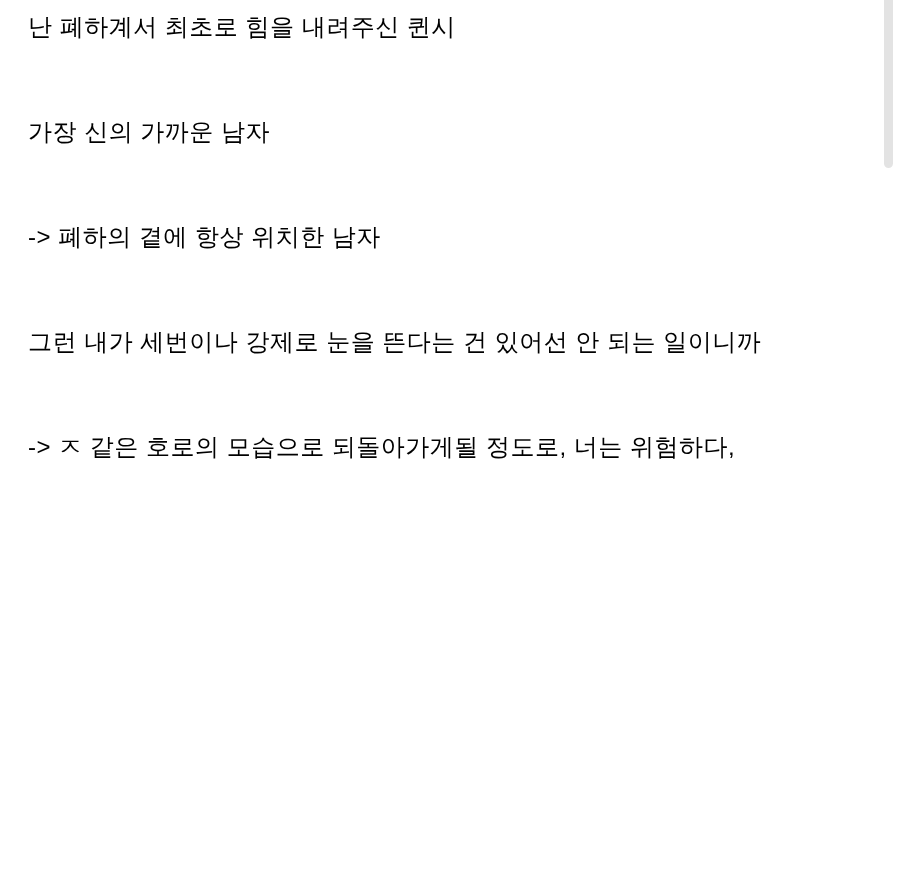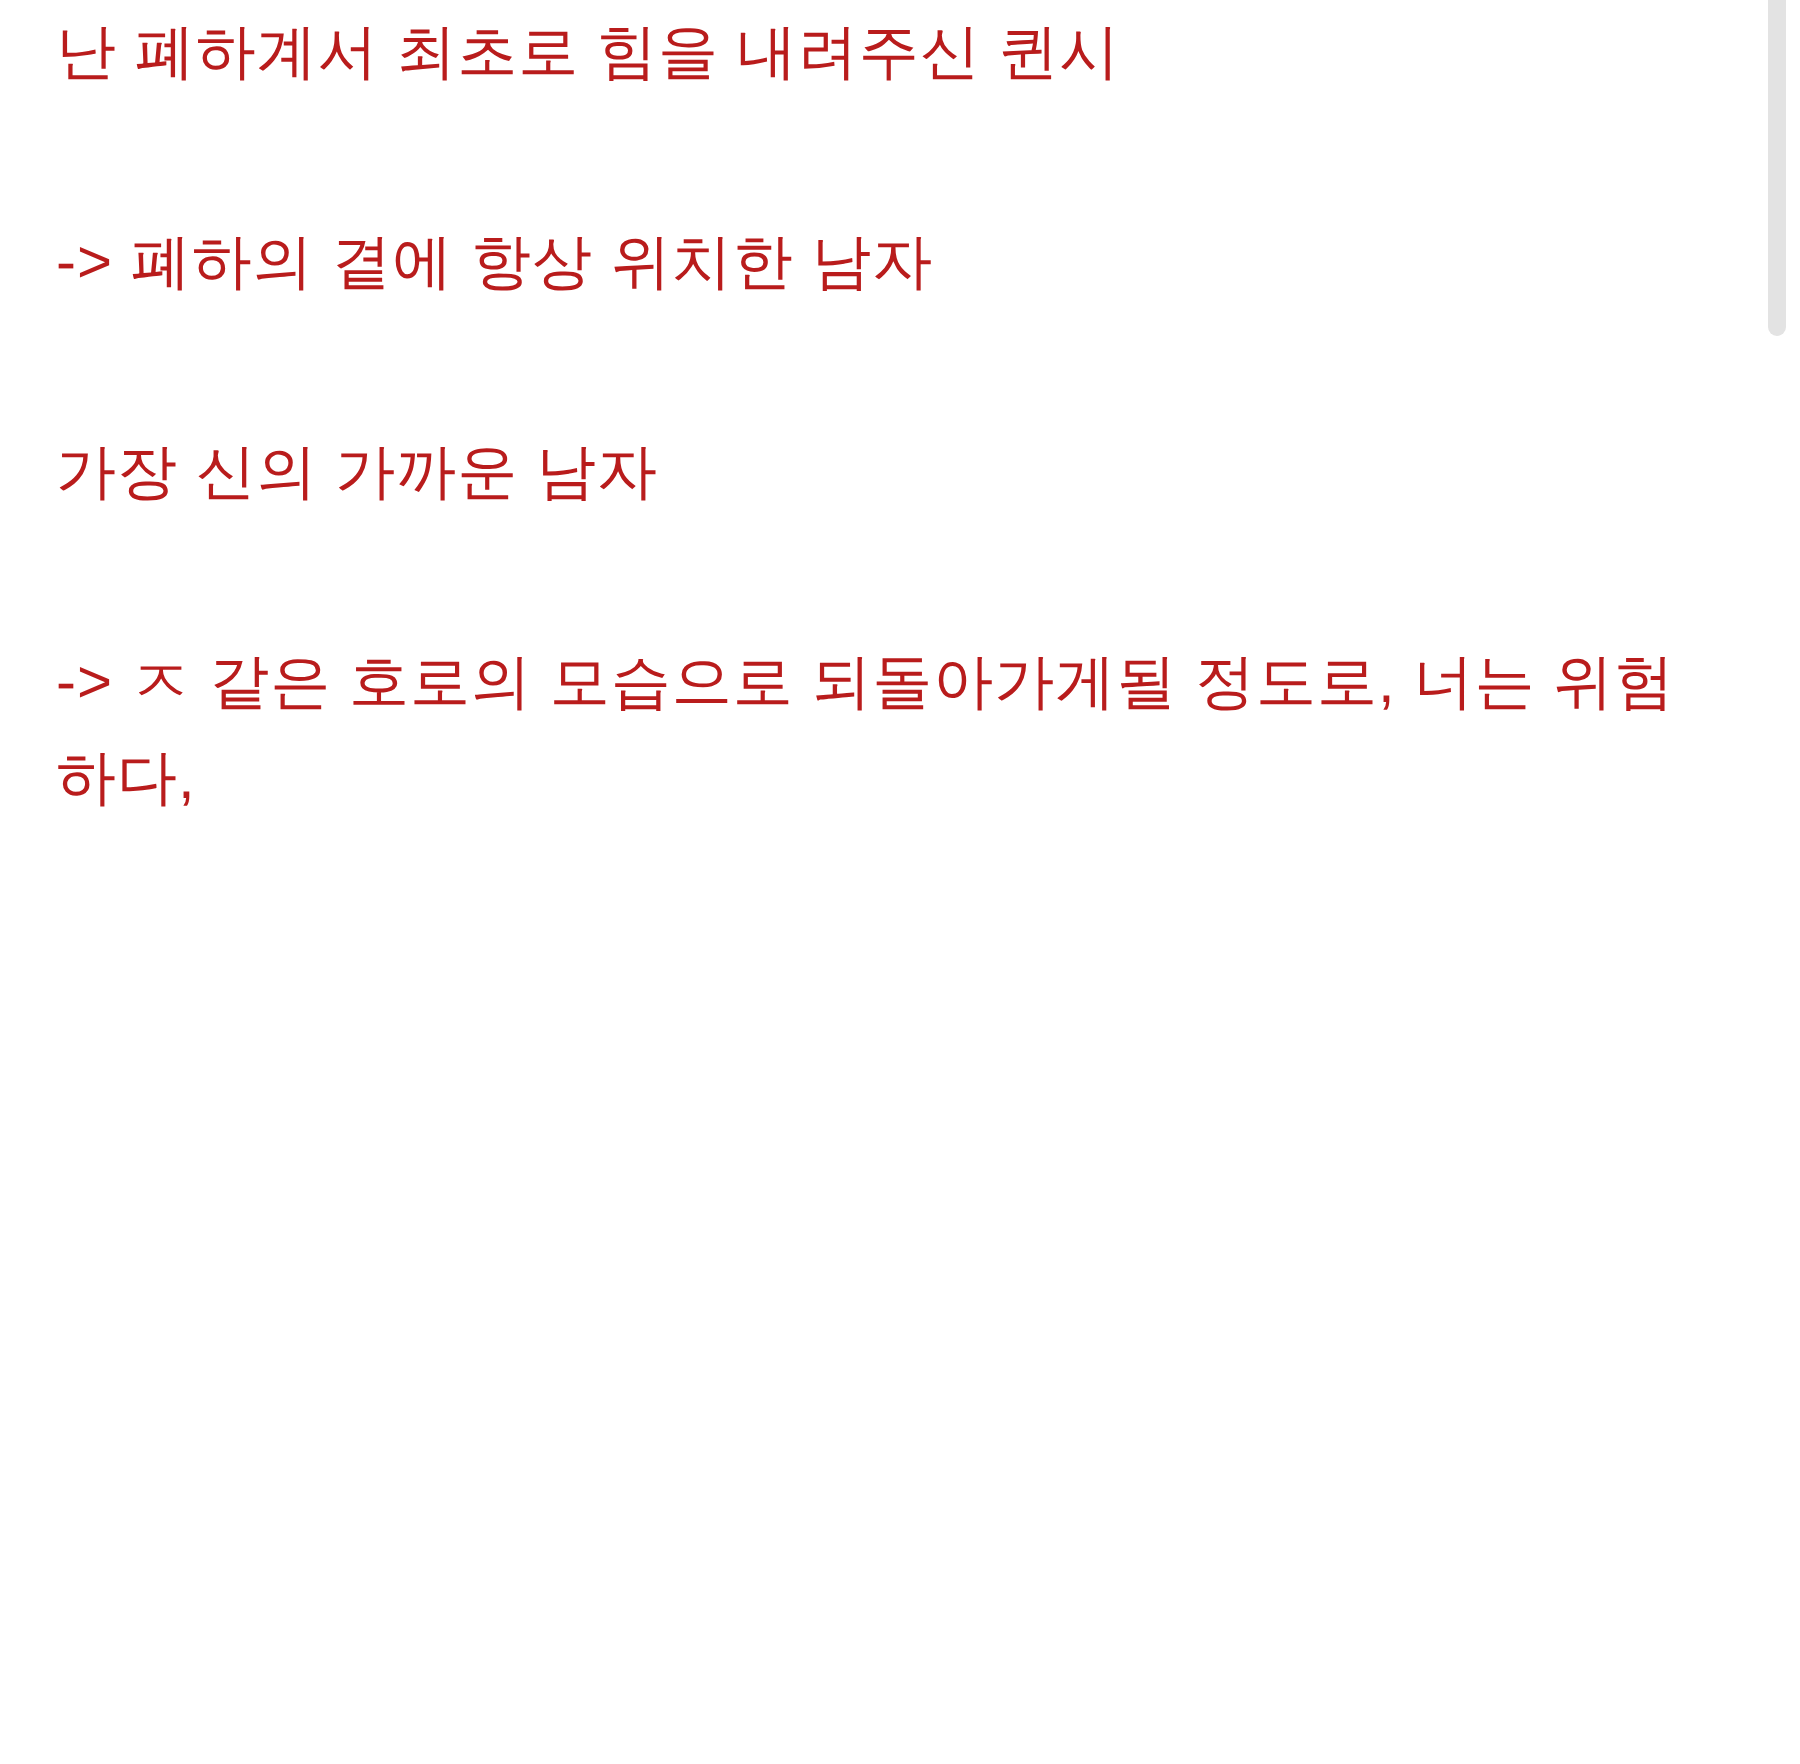--- a/index.html
+++ b/index.html
@@ -11,22 +11,22 @@
     position: relative;
     width: 900px;
     height: 882px;
     background: #ffffff;
     overflow: hidden;
     font-family: "Liberation Sans", "DejaVu Sans", sans-serif;
   }
   .content {
     box-sizing: border-box;
     padding: 3px 40px 0 28px;
-    color: #b91c1c;
-    font-size: 30px;
+    color: #000000;
+    font-size: 24px;
     letter-spacing: 0.5px;
   }
   .para {
     margin: 0 0 57px 0;
     line-height: 48px;
     font-weight: 400;
   }
   .para .line {
     display: block;
     white-space: pre-wrap;
@@ -48,27 +48,30 @@
   <div class="content">
 
     <p class="para">
       <span class="line">난 폐하계서 최초로 힘을 내려주신 퀸시</span>
     </p>
 
 
 
 
     <p class="para">
+      <span class="line">가장 신의 가까운 남자</span>
+    </p>
+
+    <p class="para">
       <span class="line">-&gt; 폐하의 곁에 항상 위치한 남자</span>
     </p>
 
     <p class="para">
-      <span class="line">가장 신의 가까운 남자</span>
+      <span class="line">그런 내가 세번이나 강제로 눈을 뜬다는 건 있어선 안 되는 일이니까</span>
     </p>
-
 
     <p class="para">
       <span class="line">-&gt; ㅈ 같은 호로의 모습으로 되돌아가게될 정도로, 너는 위험하다,</span>
 
     </p>
 
   </div>
 
   <div class="scrollbar-thumb"></div>
 </div>

